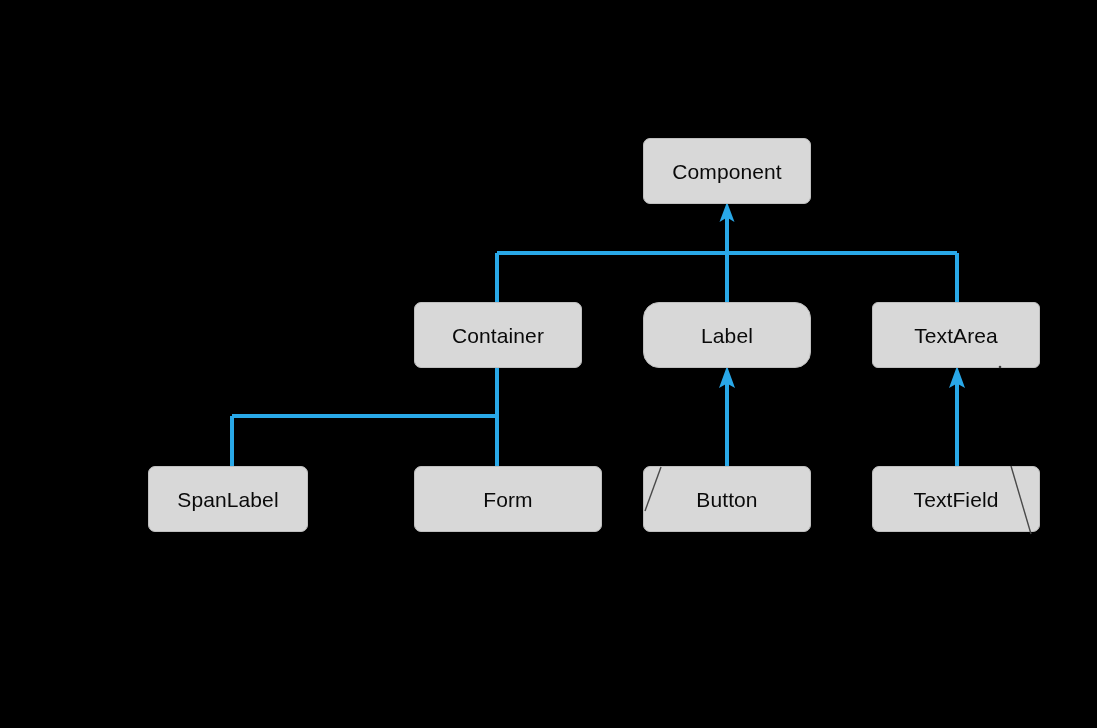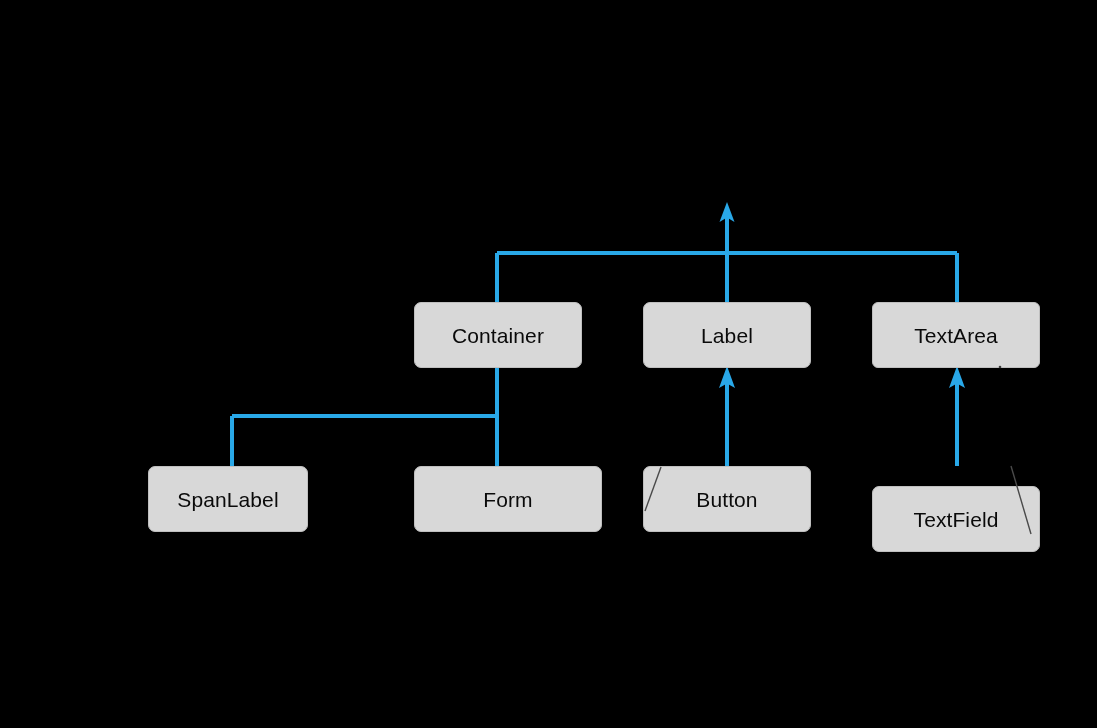--- a/index.html
+++ b/index.html
@@ -104,46 +104,49 @@
     </g>
 
     <g>
       <path d="M 957 466 L 957 382" stroke="#29a8e8" stroke-width="4" fill="none" stroke-linecap="butt"></path>
       <polygon points="957,366 949,388 957,383.5 965,388" fill="#29a8e8"></polygon>
     </g>
   </svg>
 
   <div id="node-layer">
 
+    <div class="node" style="left:643px; top:138px; width:168px; height:66px;">
+      <span class="node-label">Component</span>
+    </div>
 
     <div class="node" style="left:414px; top:302px; width:168px; height:66px;text-align:center;">
       <span class="node-label">Container</span>
     </div>
 
-    <div class="node" style="left:643px; top:302px; width:168px; height:66px;">
+    <div class="node" style="left:643px; top:302px; width:168px; height:66px;border-radius:16px;">
       <span class="node-label">Label</span>
     </div>
 
     <div class="node" style="left:872px; top:302px; width:168px; height:66px;border-radius:6px;">
       <span class="node-label">TextArea</span>
     </div>
 
     <div class="node" style="left:148px; top:466px; width:160px; height:66px;">
       <span class="node-label">SpanLabel</span>
     </div>
 
     <div class="node" style="left:414px; top:466px; width:188px; height:66px;">
       <span class="node-label">Form</span>
     </div>
 
     <div class="node" style="left:643px; top:466px; width:168px; height:66px;">
       <span class="node-label">Button</span>
     </div>
 
-    <div class="node" style="left:872px; top:486px; width:168px; height:66px;">
+    <div class="node" style="left:872px; top:466px; width:168px; height:66px;">
       <span class="node-label">TextField</span>
     </div>
 
   </div>
 
   <svg id="artifact-layer" width="1097" height="728" viewBox="0 0 1097 728" xmlns="http://www.w3.org/2000/svg" aria-hidden="true">
     <line x1="661" y1="467" x2="645" y2="511" stroke="#4a4a4a" stroke-width="1.4"></line>
     <line x1="1011" y1="466" x2="1031" y2="534" stroke="#4a4a4a" stroke-width="1.4"></line>
     <circle cx="1000" cy="367" r="1.3" fill="#3d3d3d"></circle>
   </svg>

